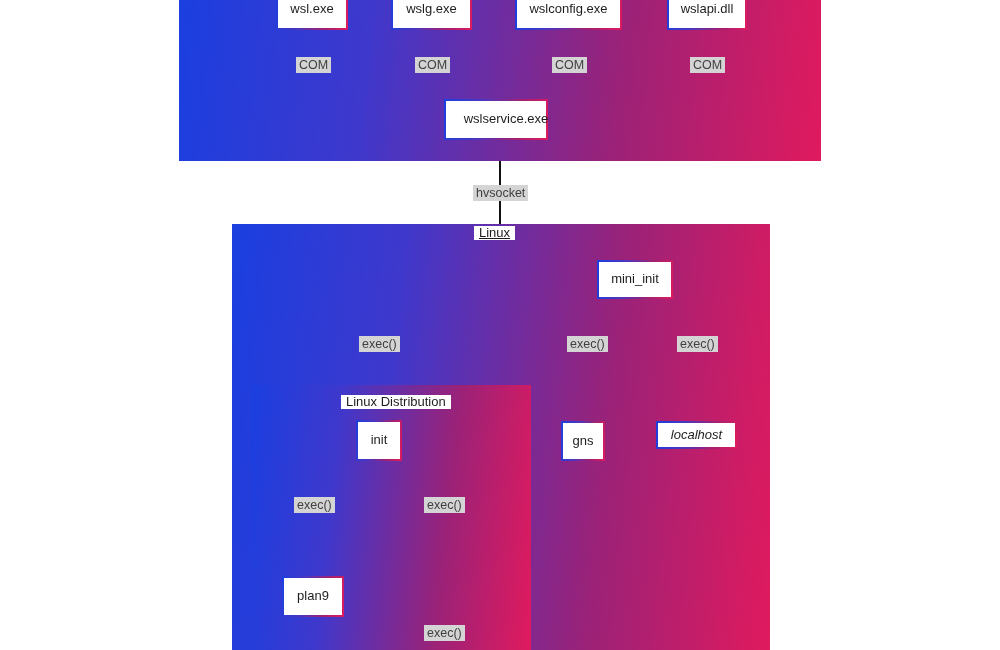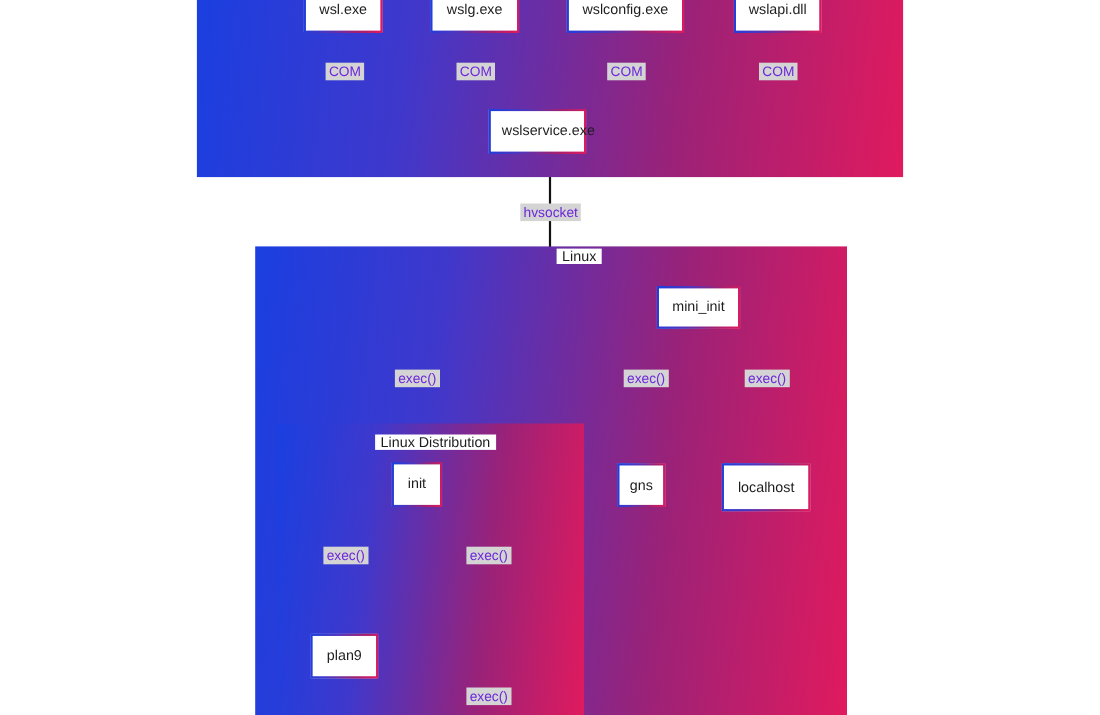--- a/index.html
+++ b/index.html
@@ -69,38 +69,38 @@
     color: #1d1d1d;
     padding: 0 5px;
     white-space: nowrap;
     z-index: 4;
     line-height: 1.1;
   }
   
   .edge-label {
     position: absolute;
     background: #d4d4d4;
-    color: #6d28d9;
+    color: #404040;
     font-size: 12.5px;
     padding: 1px 3px;
     white-space: nowrap;
     z-index: 5;
     line-height: 1.15;
   }
 </style>
 </head>
 <body>
 
 <div id="diagram-root">
 
   <div class="container-box" id="c-windows" style="left: 179px; top: -40px; width: 642px; height: 201px;"></div>
   <div class="container-box" id="c-linux" style="left: 232px; top: 224px; width: 538px; height: 426px;"></div>
   <div class="container-box" id="c-linux-distribution" style="left: 251px; top: 385px; width: 280px; height: 265px;"></div>
 
-  <div class="container-label" id="cl-linux" style="left: 506px; top: 226px;">Linux</div>
+  <div class="container-label" id="cl-linux" style="left: 474px; top: 226px; text-decoration: underline;">Linux</div>
   <div class="container-label" id="cl-linux-distribution" style="left: 341px; top: 395px;">Linux Distribution</div>
 
   <svg id="edge-layer" viewBox="0 0 1000 650">
       <line x1="312" y1="30" x2="312" y2="57" stroke="#111111" stroke-width="2"></line>
       <line x1="431" y1="30" x2="431" y2="57" stroke="#111111" stroke-width="2"></line>
       <line x1="568" y1="30" x2="568" y2="57" stroke="#111111" stroke-width="2"></line>
       <line x1="706" y1="30" x2="706" y2="57" stroke="#111111" stroke-width="2"></line>
       <line x1="317" y1="69" x2="450" y2="105" stroke="#111111" stroke-width="2"></line>
       <line x1="433" y1="72" x2="470" y2="102" stroke="#111111" stroke-width="2"></line>
       <line x1="566" y1="72" x2="532" y2="102" stroke="#111111" stroke-width="2"></line>
@@ -118,25 +118,25 @@
       <line x1="313" y1="511" x2="313" y2="548" stroke="#111111" stroke-width="2"></line>
       <line x1="443" y1="511" x2="443" y2="548" stroke="#111111" stroke-width="2"></line>
       <line x1="443" y1="589" x2="443" y2="626" stroke="#111111" stroke-width="2"></line>
       <line x1="443" y1="639" x2="443" y2="650" stroke="#111111" stroke-width="2"></line>
     </svg>
 
   <div class="node" id="n-wsl-exe" style="left: 276px; top: -12px; width: 72px; height: 42px;">wsl.exe</div>
   <div class="node" id="n-wslg-exe" style="left: 391px; top: -12px; width: 81px; height: 42px;">wslg.exe</div>
   <div class="node" id="n-wslconfig-exe" style="left: 515px; top: -12px; width: 107px; height: 42px;">wslconfig.exe</div>
   <div class="node" id="n-wslapi-dll" style="left: 667px; top: -12px; width: 80px; height: 42px;">wslapi.dll</div>
-  <div class="node" id="n-wslservice-exe" style="left: 444px; top: 99px; width: 89px; height: 41px; padding-left: 20px;">wslservice.exe</div>
+  <div class="node" id="n-wslservice-exe" style="left: 444px; top: 99px; width: 104px; height: 41px; padding-left: 20px;">wslservice.exe</div>
   <div class="node" id="n-mini-init" style="left: 549px; top: 260px; width: 76px; height: 39px; margin-left: 48px;">mini_init</div>
   <div class="node" id="n-init" style="left: 356px; top: 420px; width: 46px; height: 41px; text-align: right;">init</div>
   <div class="node" id="n-gns" style="left: 561px; top: 421px; width: 44px; height: 40px;">gns</div>
-  <div class="node" id="n-localhost" style="left: 656px; top: 421px; width: 81px; height: 44px;">localhost</div>
+  <div class="node" id="n-localhost" style="left: 656px; top: 421px; width: 81px; height: 28px; font-style: italic;">localhost</div>
   <div class="node" id="n-plan9" style="left: 282px; top: 576px; width: 62px; height: 41px;">plan9</div>
 
   <div class="edge-label" id="e-com-1" style="left: 296px; top: 57px;">COM</div>
   <div class="edge-label" id="e-com-2" style="left: 415px; top: 57px;">COM</div>
   <div class="edge-label" id="e-com-3" style="left: 552px; top: 57px;">COM</div>
   <div class="edge-label" id="e-com-4" style="left: 690px; top: 57px;">COM</div>
   <div class="edge-label" id="e-hvsocket" style="left: 473px; top: 185px;">hvsocket</div>
   <div class="edge-label" id="e-exec-init" style="left: 359px; top: 336px;">exec()</div>
   <div class="edge-label" id="e-exec-gns" style="left: 567px; top: 336px;">exec()</div>
   <div class="edge-label" id="e-exec-lhost" style="left: 677px; top: 336px;">exec()</div>

